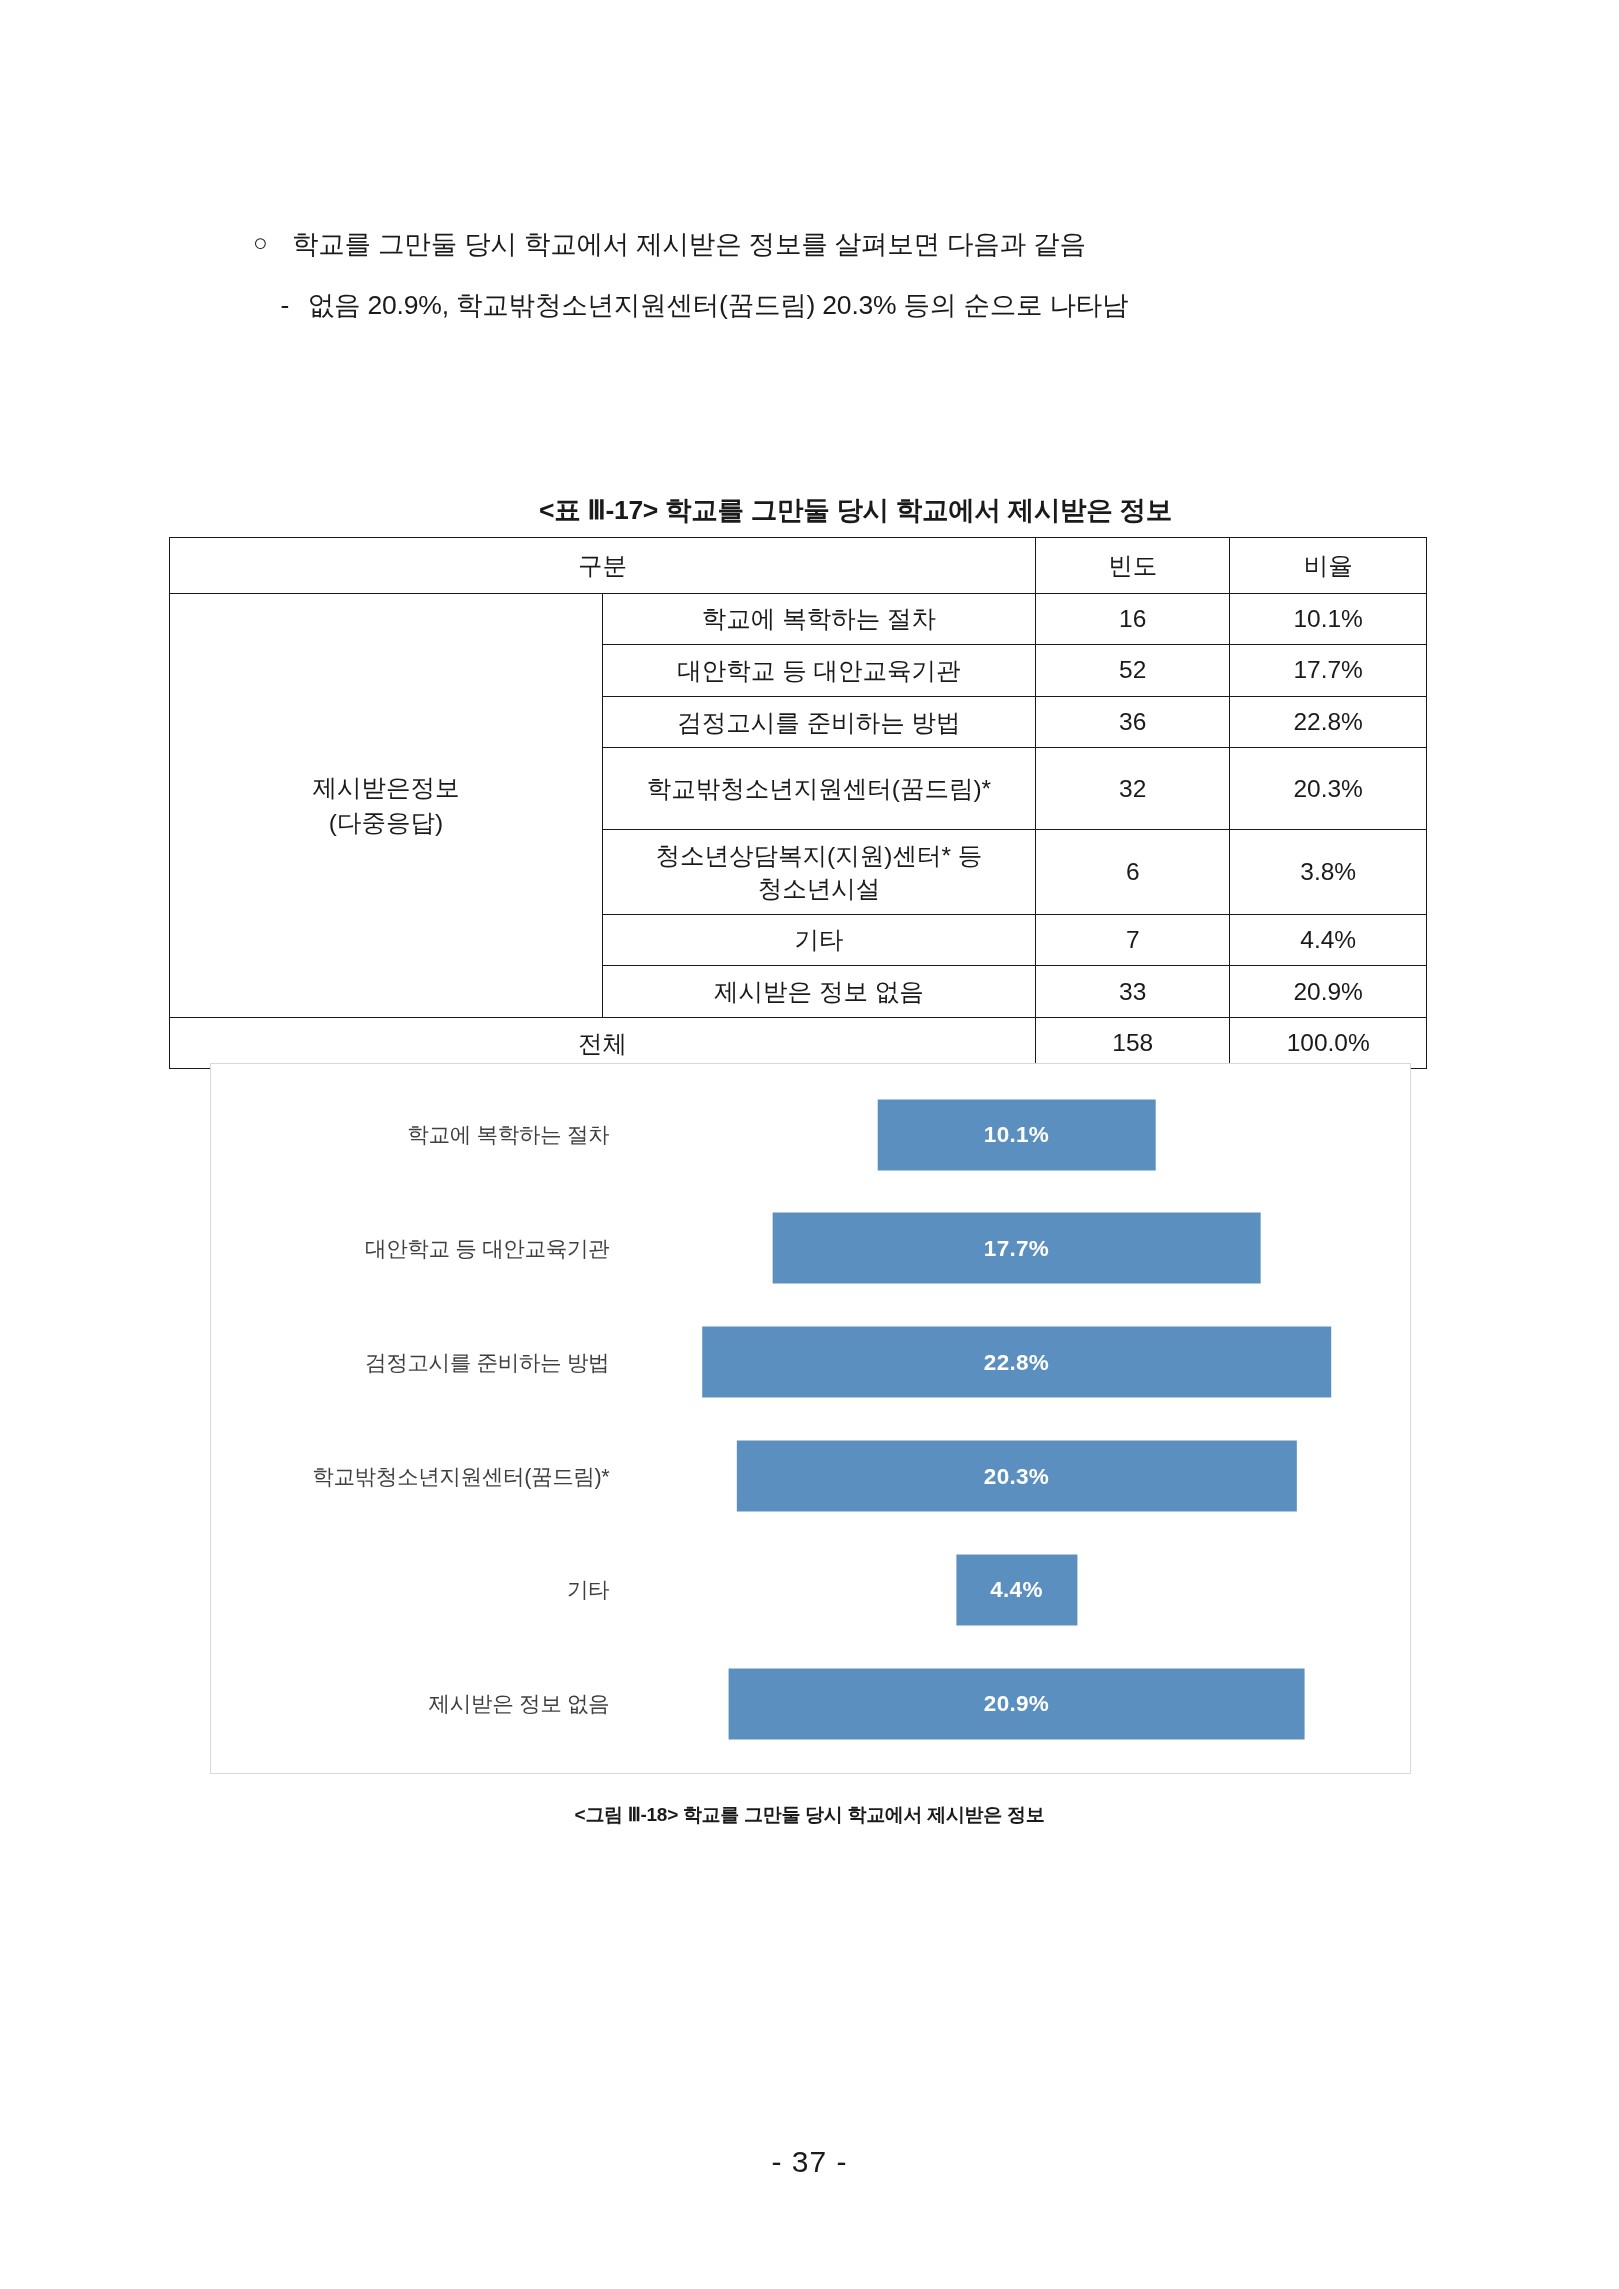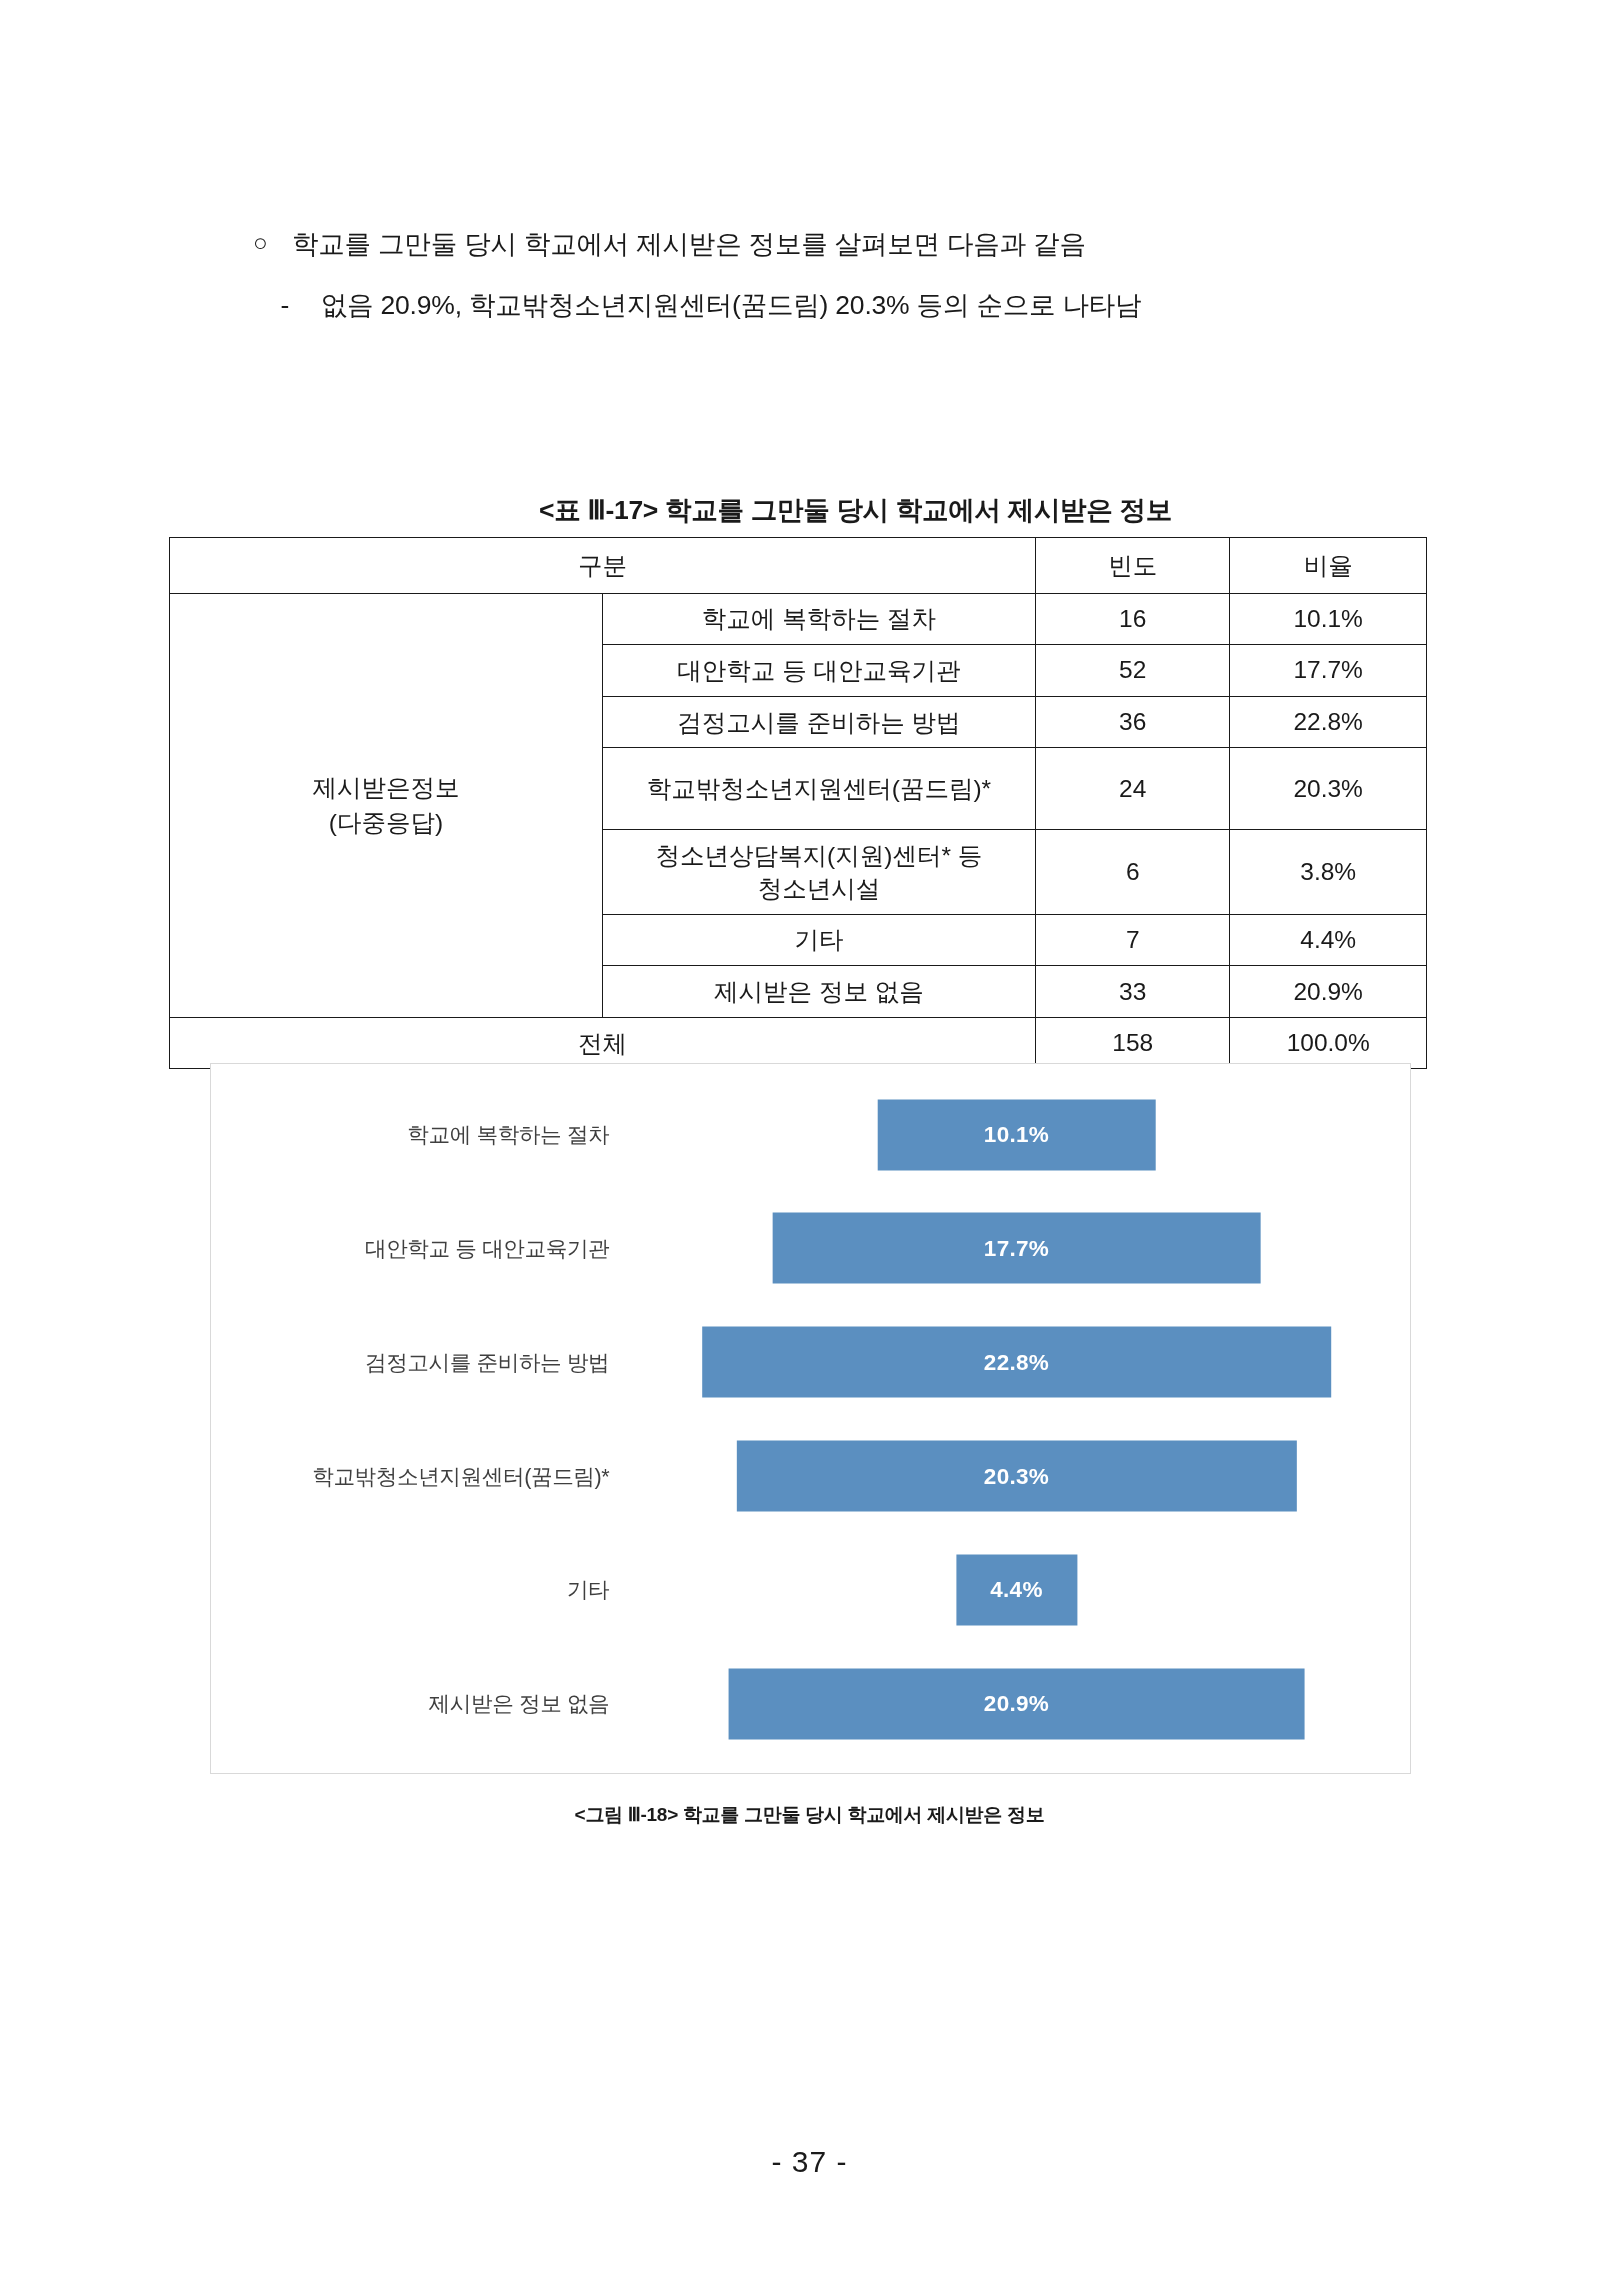--- a/index.html
+++ b/index.html
@@ -56,21 +56,21 @@
   .sub-mark {
     width: 27.4px;
     flex: 0 0 27.4px;
   }
   .sub-text {
     flex: 1;
     text-indent: 0;
   }
   .sub-text .ln2 {
     display: block;
-    margin-left: 13px;
+    margin-left: 0;
   }
 
   
   .table-caption {
     position: absolute;
     left: 0;
     top: 492px;
     width: 1615px;
     text-align: center;
     font-size: 26.5px;
@@ -238,21 +238,21 @@
         <td class="col-freq">52</td>
         <td class="col-pct">17.7%</td>
       </tr>
       <tr>
         <td class="col-item">검정고시를 준비하는 방법</td>
         <td class="col-freq">36</td>
         <td class="col-pct">22.8%</td>
       </tr>
       <tr>
         <td class="col-item tall">학교밖청소년지원센터(꿈드림)*</td>
-        <td class="col-freq">24</td>
+        <td class="col-freq">32</td>
         <td class="col-pct">20.3%</td>
       </tr>
       <tr>
         <td class="col-item two-line">
           <span>청소년상담복지(지원)센터* 등</span><br>
           <span>청소년시설</span>
         </td>
         <td class="col-freq">6</td>
         <td class="col-pct">3.8%</td>
       </tr>

